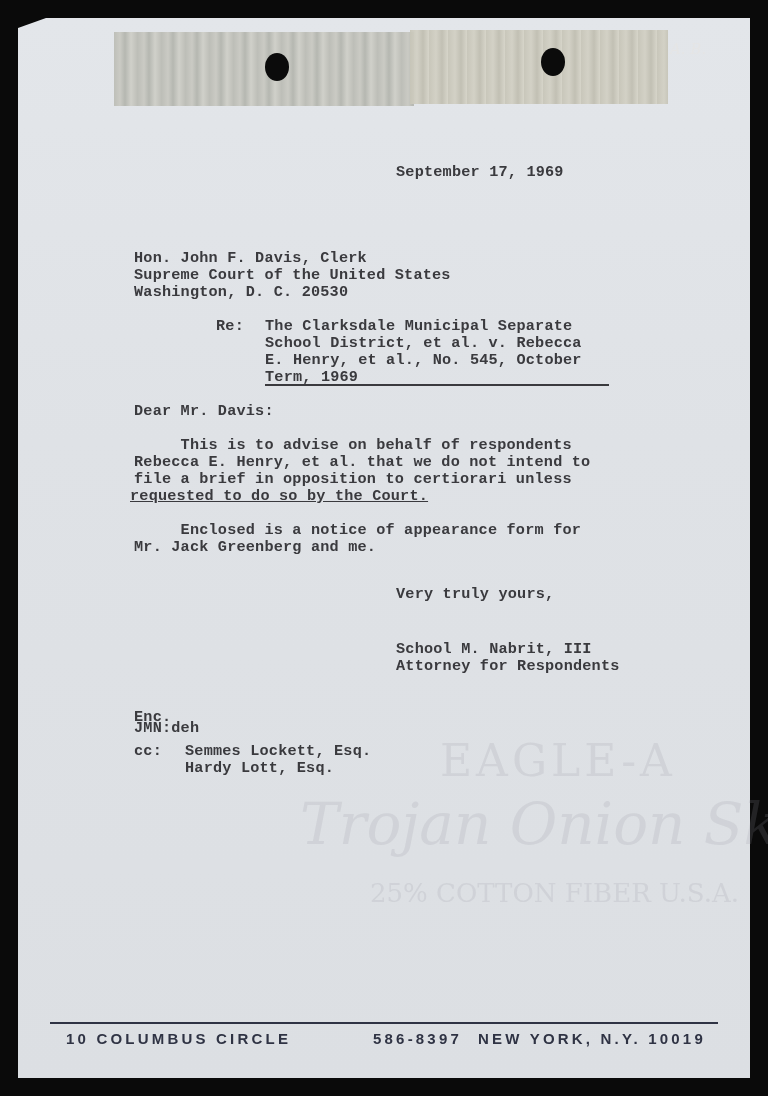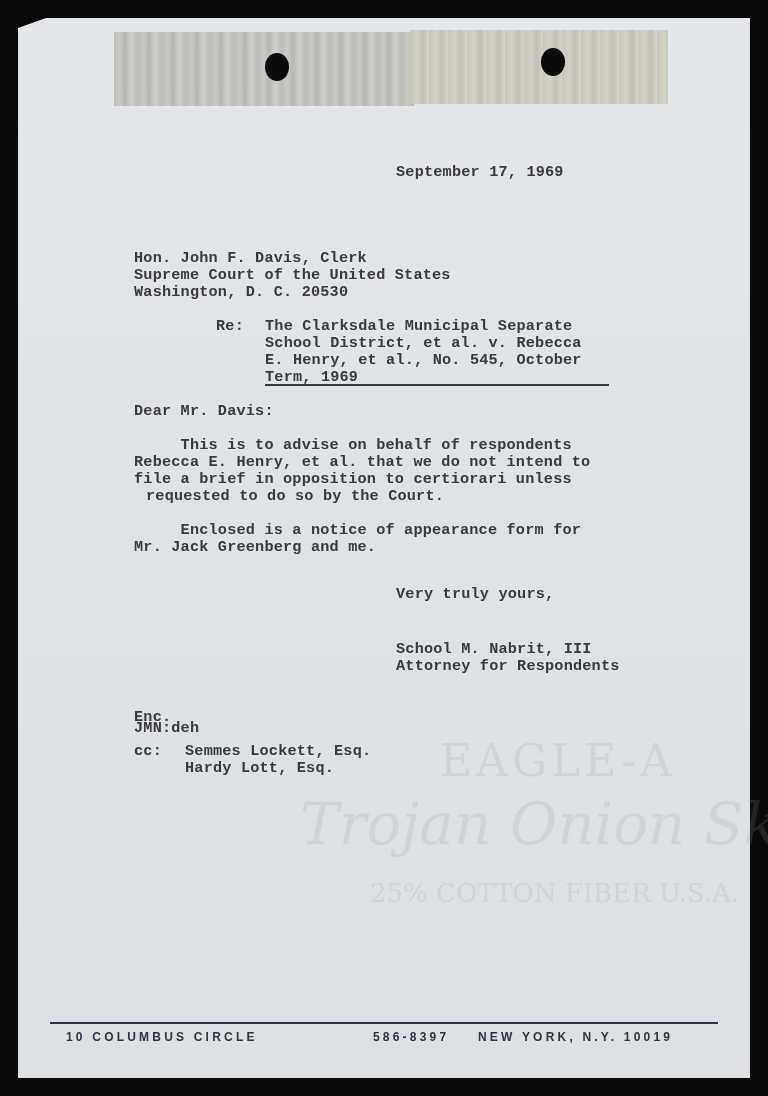--- a/index.html
+++ b/index.html
@@ -26,21 +26,21 @@
   .t {
     position: absolute; font-size: 15.2px; line-height: 17px; color: #3a3a3e; font-weight: bold;
     white-space: pre; letter-spacing: 0.2px;
   }
   .underline { position: absolute; height: 2px; background: #3a3a3e; }
   .watermark {
     position: absolute; color: rgba(150,152,158,0.18); font-family: "DejaVu Serif", serif; white-space: nowrap;
   }
   .footer-rule { position: absolute; left: 32px; top: 1003px; width: 670px; height: 2px; background: #2f3344; }
   .footer {
-    position: absolute; top: 1013px; font-family: "Liberation Sans", sans-serif; font-size: 12px;
+    position: absolute; top: 1013px; font-family: "Liberation Sans", sans-serif; font-size: 15px;
     letter-spacing: 3.2px; color: #2f3344; font-weight: bold; white-space: nowrap;
   }
 </style>
 </head>
 <body>
 
 <div class="paper"></div>
 
 <div class="tape" style="left:114px;top:32px;width:300px;"></div>
 <div class="tape right" style="left:410px;top:30px;width:258px;height:74px;"></div>
@@ -63,21 +63,21 @@
 <div class="t" style="left:265px;top:335px;">School District, et al. v. Rebecca</div>
 <div class="t" style="left:265px;top:352px;">E. Henry, et al., No. 545, October</div>
 <div class="t" style="left:265px;top:369px;">Term, 1969</div>
 <div class="underline" style="left:265px;top:384px;width:344px;"></div>
 
 <div class="t" style="left:134px;top:403px;">Dear Mr. Davis:</div>
 
 <div class="t" style="left:134px;top:437px;">     This is to advise on behalf of respondents</div>
 <div class="t" style="left:134px;top:454px;">Rebecca E. Henry, et al. that we do not intend to</div>
 <div class="t" style="left:134px;top:471px;">file a brief in opposition to certiorari unless</div>
-<div class="t" style="left:146px;top:488px;">requested to do so by the Court.</div>
+<div class="t" style="left:130px;top:488px;text-decoration:underline;">requested to do so by the Court.</div>
 
 <div class="t" style="left:134px;top:522px;">     Enclosed is a notice of appearance form for</div>
 <div class="t" style="left:134px;top:539px;">Mr. Jack Greenberg and me.</div>
 
 <div class="t" style="left:396px;top:572px;margin-top:14px;">Very truly yours,</div>
 
 <div class="t" style="left:396px;top:641px;">School M. Nabrit, III</div>
 <div class="t" style="left:396px;top:658px;">Attorney for Respondents</div>
 
 <div class="t" style="left:134px;top:692px;margin-top:28px;">JMN:deh</div>

